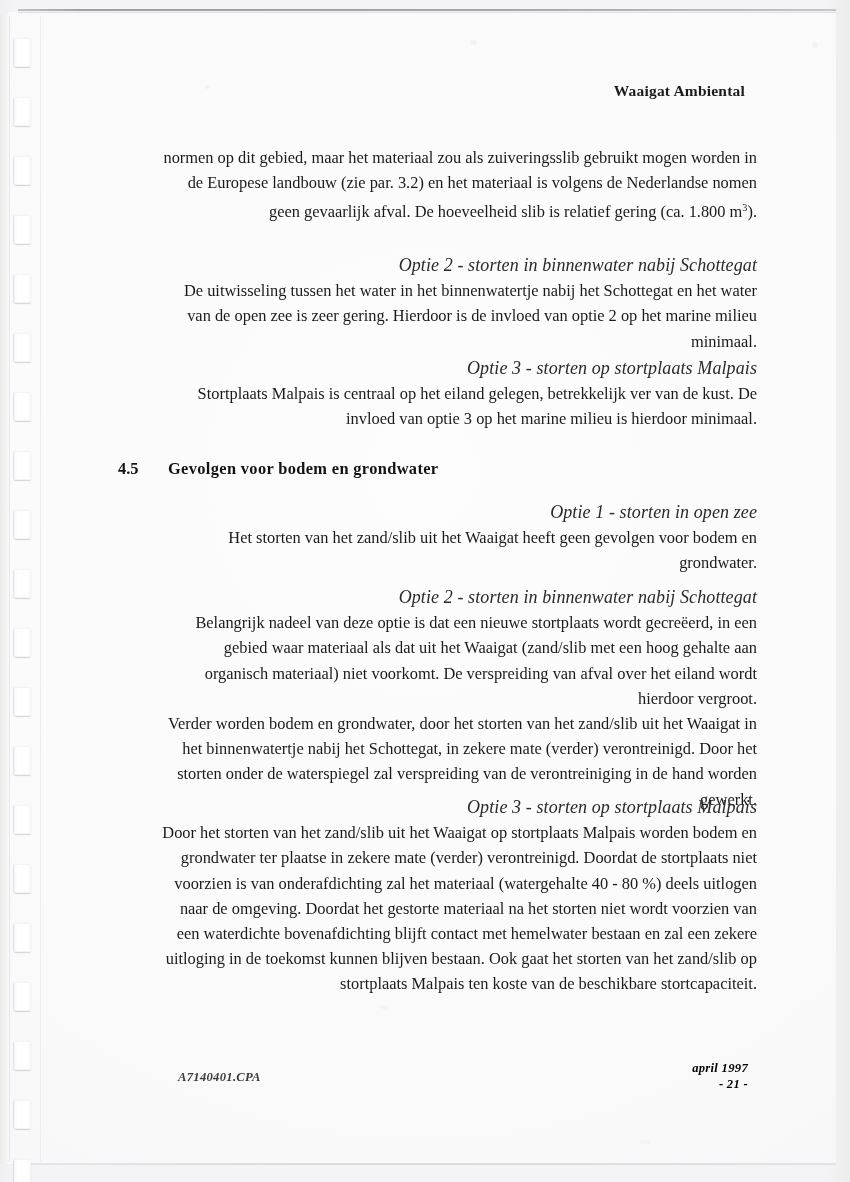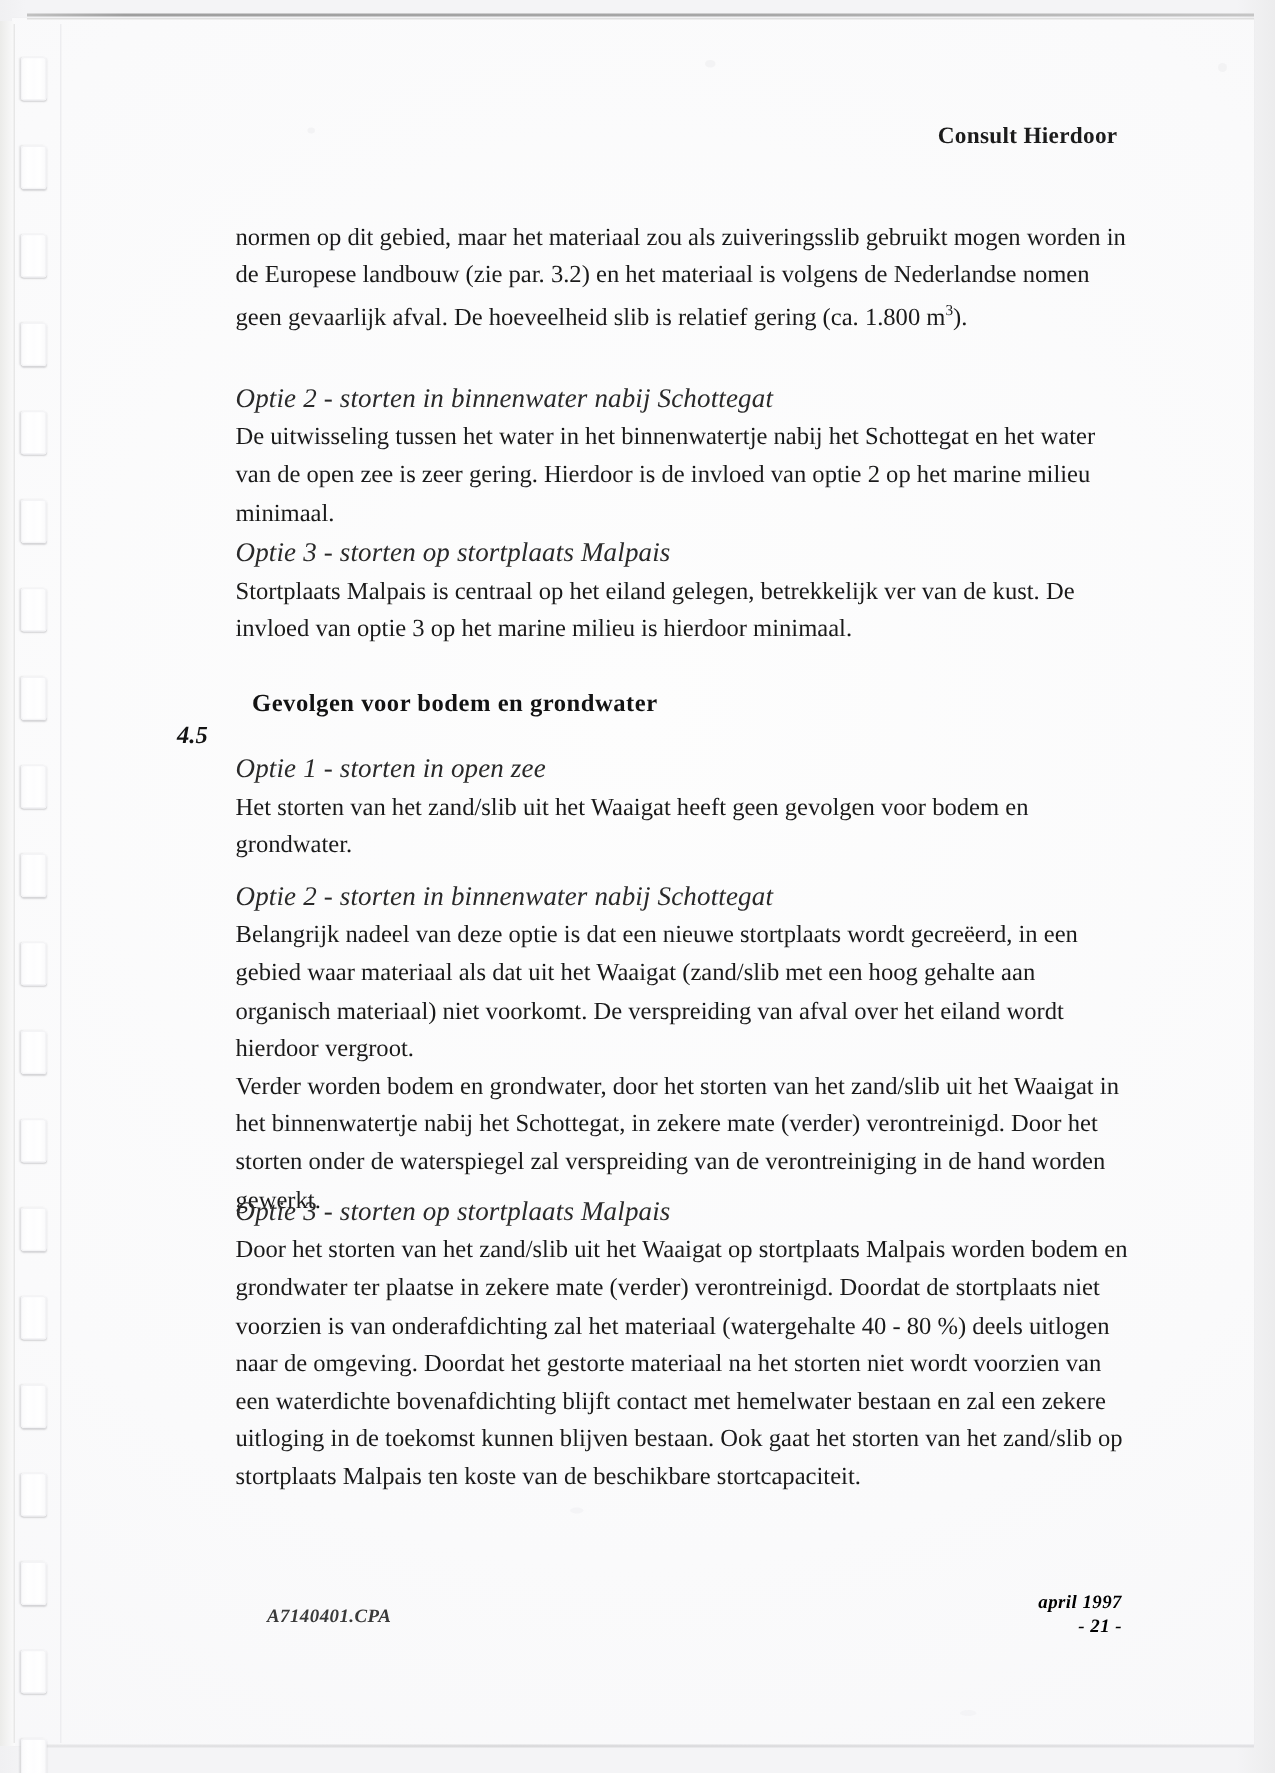--- a/index.html
+++ b/index.html
@@ -158,20 +158,21 @@
     left: 157px;
     width: 600px;
     color: #171717;
     font-size: 16.4px;
     line-height: 25.2px;
   }
 
   .para {
     margin: 0;
     color: #1a1a1a;
+    text-align: right;
   }
 
   .optie-head {
     font-style: italic;
     color: #2a2a2a;
     font-size: 18px;
     letter-spacing: .1px;
   }
 
   .sec-num {
@@ -263,37 +264,37 @@
       <div class="hole" style="top: 864px;"></div>
       <div class="hole" style="top: 923px;"></div>
       <div class="hole" style="top: 982px;"></div>
       <div class="hole" style="top: 1041px;"></div>
       <div class="hole" style="top: 1100px;"></div>
       <div class="hole" style="top: 1159px;"></div>
     </div>
 
   <div class="content">
 
-    <div class="doc-header">Consult Hierdoor</div>
+    <div class="doc-header">Waaigat Ambiental</div>
 
     <div class="body-block" style="top:145px;">
       <p class="para"><span>normen op dit gebied, maar het materiaal zou als zuiveringsslib gebruikt mogen worden in de Europese landbouw (zie par. 3.2) en het materiaal is volgens de Nederlandse nomen geen gevaarlijk afval.  De hoeveelheid slib is relatief gering (ca. 1.800 m</span><sup>3</sup><span>).</span></p>
     </div>
 
     <div class="body-block" style="top:253px;">
       <p class="para optie-head">Optie 2 - storten in binnenwater nabij Schottegat</p>
       <p class="para">De uitwisseling tussen het water in het binnenwatertje nabij het Schottegat en het water van de open zee is zeer gering. Hierdoor is de invloed van optie 2 op het marine milieu minimaal.</p>
     </div>
 
     <div class="body-block" style="top:356px;">
       <p class="para optie-head">Optie 3 - storten op stortplaats Malpais</p>
       <p class="para">Stortplaats Malpais is centraal op het eiland gelegen, betrekkelijk ver van de kust. De invloed van optie 3 op het marine milieu is hierdoor minimaal.</p>
     </div>
 
-    <div class="sec-num" style="top:480px;font-style:italic;">4.5</div>
+    <div class="sec-num" style="top:459px;">4.5</div>
     <div class="sec-title" style="top:459px;">Gevolgen voor bodem en grondwater</div>
 
     <div class="body-block" style="top:500px;">
       <p class="para optie-head">Optie 1 - storten in open zee</p>
       <p class="para">Het storten van het zand/slib uit het Waaigat heeft geen gevolgen voor bodem en grondwater.</p>
     </div>
 
     <div class="body-block" style="top:585px;">
       <p class="para optie-head">Optie 2 - storten in binnenwater nabij Schottegat</p>
       <p class="para">Belangrijk nadeel van deze optie is dat een nieuwe stortplaats wordt gecreëerd, in een gebied waar materiaal als dat uit het Waaigat (zand/slib met een hoog gehalte aan organisch materiaal) niet voorkomt. De verspreiding van afval over het eiland wordt hierdoor vergroot.</p>

